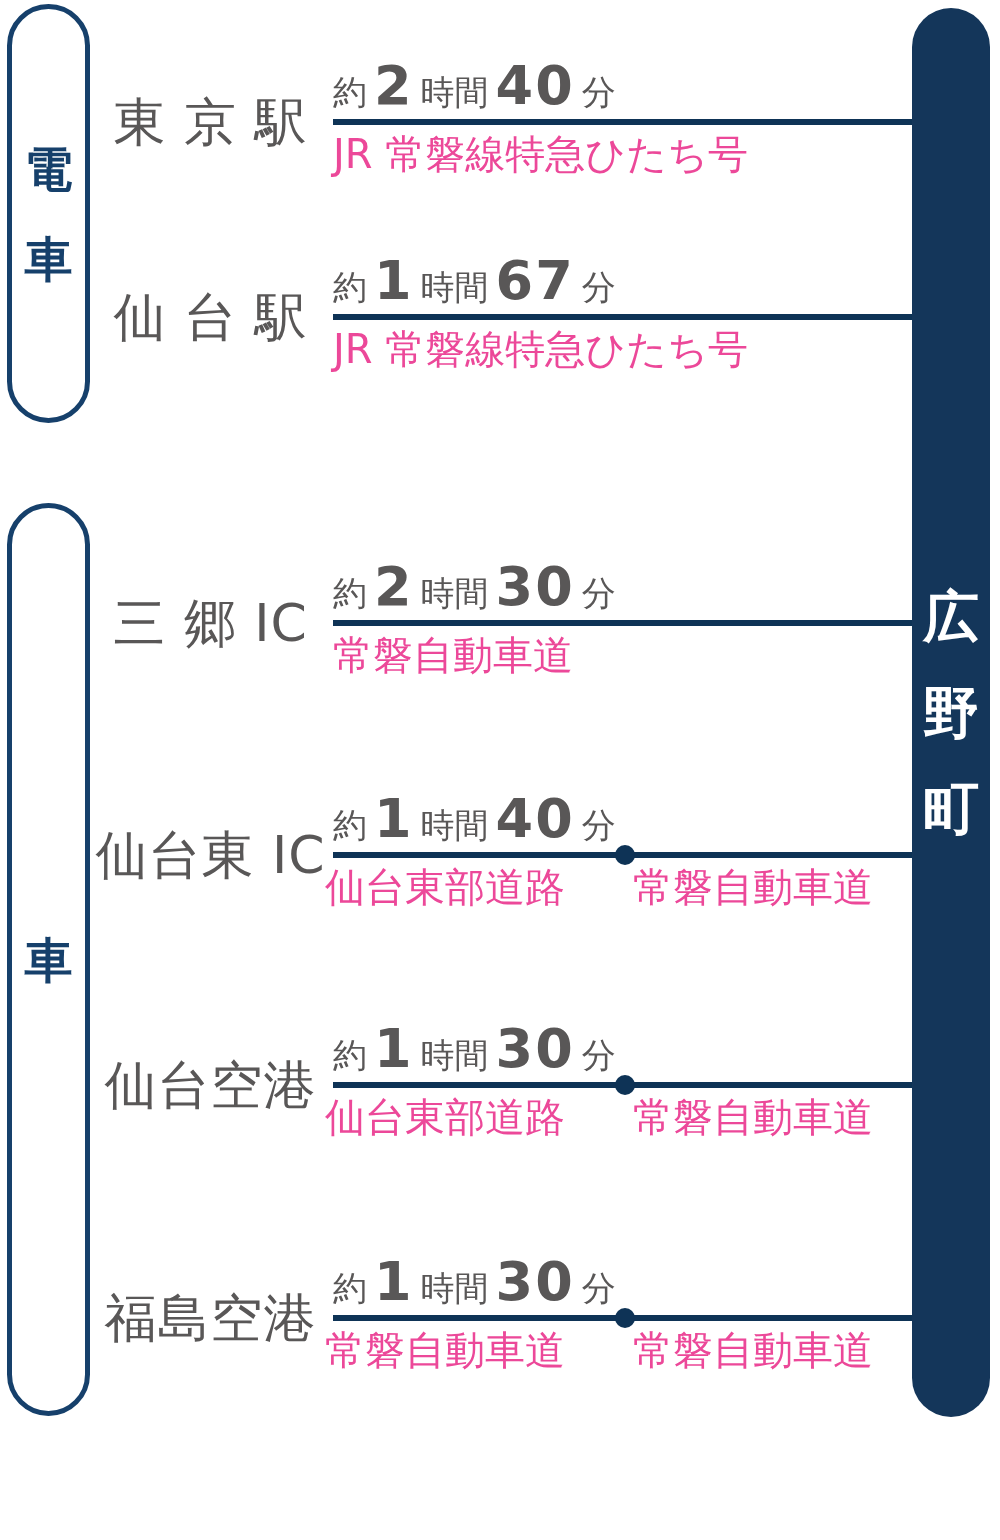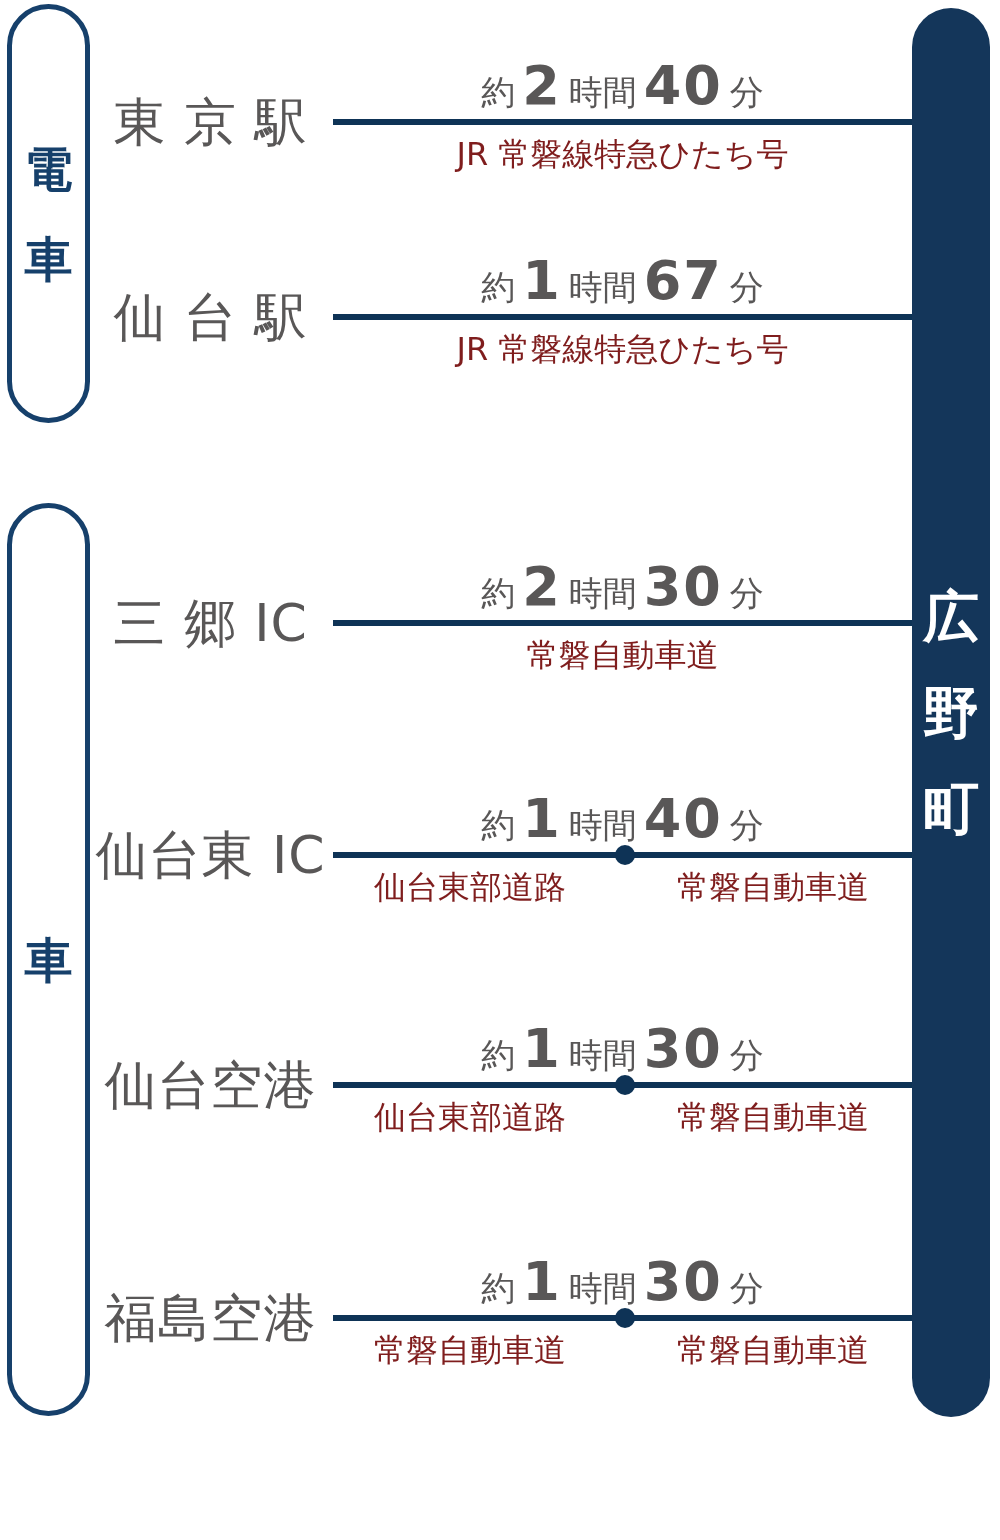--- a/index.html
+++ b/index.html
@@ -68,21 +68,20 @@
     text-align: center;
     white-space: nowrap;
   }
   .route-time {
     position: absolute;
     left: 333px;
     width: 579px;
     top: calc(var(--y) - 64px);
     height: 56px;
     line-height: 56px;
-    text-align: center;
     color: #595757;
     white-space: nowrap;
   }
   .t-sm  { font-size: 34px; }
   .t-num { font-size: 54px; font-weight: 700; margin: 0 7px; letter-spacing: 2px; }
 
   .route-line {
     position: absolute;
     left: 333px;
     width: 579px;
@@ -97,23 +96,23 @@
     width: 20px;
     height: 20px;
     border-radius: 50%;
     background: #0E3356;
   }
   .road {
     position: absolute;
     top: calc(var(--y) + 10px);
     height: 44px;
     line-height: 44px;
-    font-size: 32px;
-    color: #7f1d1d;
-    text-align: center;
+    font-size: 40px;
+    color: #ec4899;
+    text-align: left;
     white-space: nowrap;
   }
   .road-single { left: 333px; width: 579px; }
   .road-left   { left: 325px; width: 290px; }
   .road-right  { left: 633px; width: 280px; }
 </style>
 </head>
 <body>
 
 <div id="canvas">

